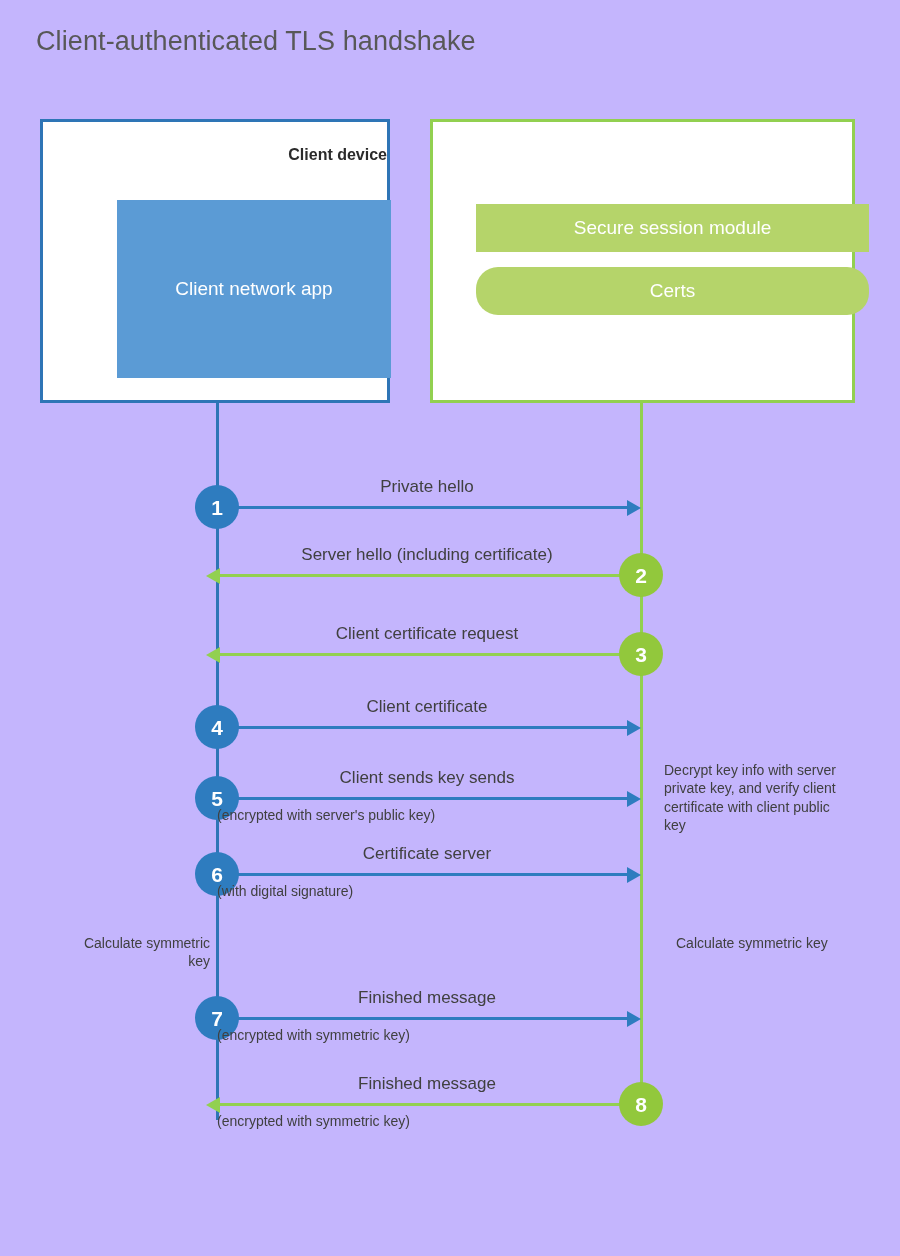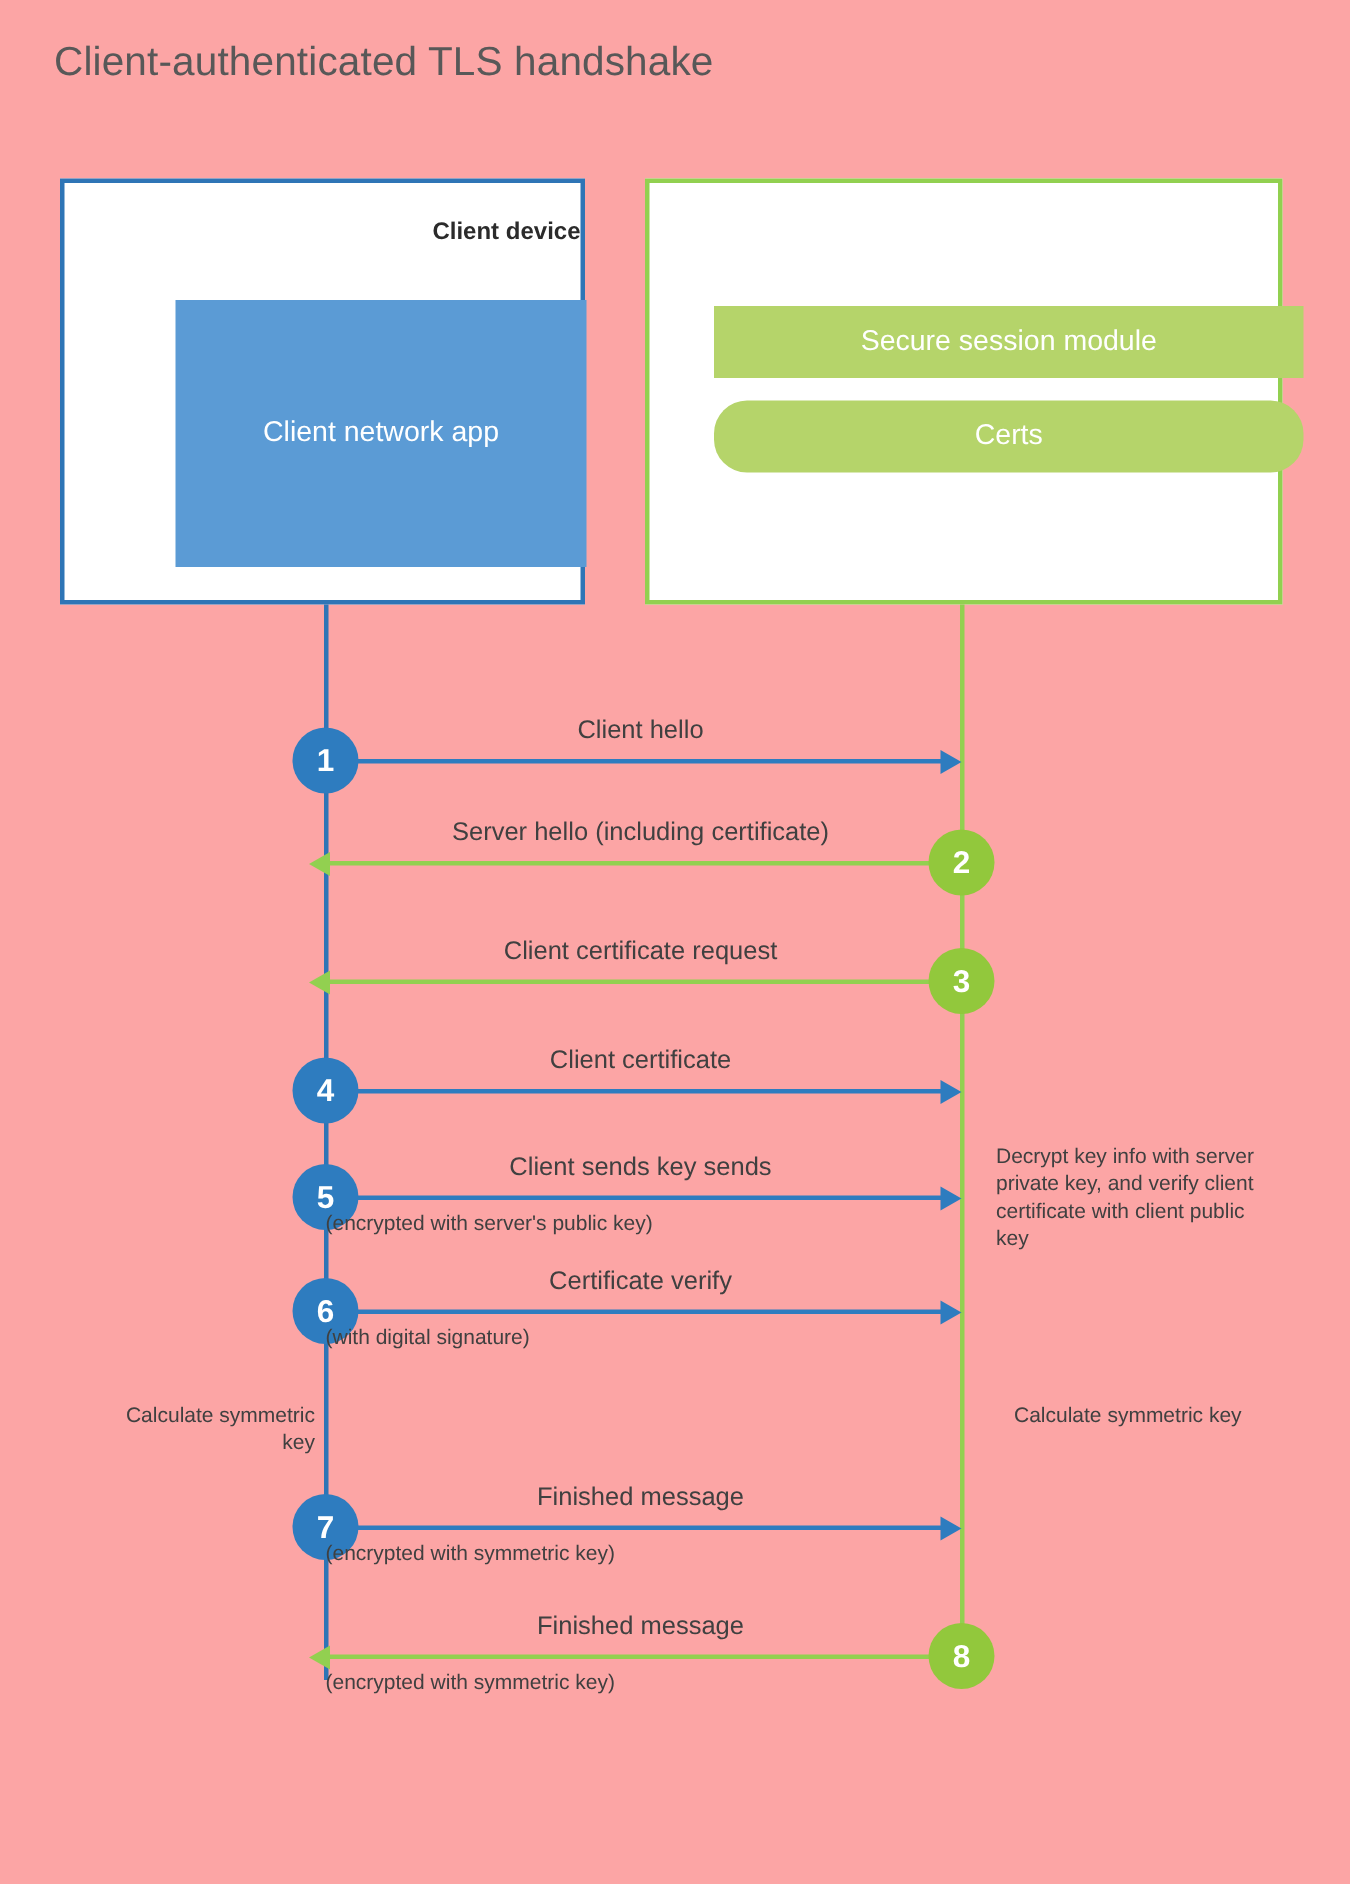--- a/index.html
+++ b/index.html
@@ -9,21 +9,21 @@
     background: #ffffff;
   }
   body {
     font-family: "Liberation Sans", sans-serif;
     -webkit-font-smoothing: antialiased;
   }
   #page {
     position: relative;
     width: 900px;
     height: 1256px;
-    background: #fca5a5;
+    background: #c4b5fd;
     overflow: hidden;
   }
 
   
   #diagram-title {
     position: absolute;
     left: 36px;
     top: 26px;
     font-size: 27px;
     font-weight: 400;
@@ -229,21 +229,21 @@
   <div class="participant-box" id="server-box">
     <div class="server-bar" id="server-bar-0">Secure session module</div>
     <div class="server-bar" id="server-bar-1">Certs</div>
   </div>
 
   <div class="lifeline" id="client-lifeline"></div>
   <div class="lifeline" id="server-lifeline"></div>
 
   <div id="messages-layer">
       <div class="msg" style="top: 507px;">
-        <div class="msg-label">Client hello</div>
+        <div class="msg-label">Private hello</div>
         <div class="msg-line to-server"></div>
         <div class="arrowhead right"></div>
         <div class="step-badge client-side">1</div>
       </div>
       <div class="msg" style="top: 575px;">
         <div class="msg-label">Server hello (including certificate)</div>
         <div class="msg-line to-client"></div>
         <div class="arrowhead left"></div>
         <div class="step-badge server-side">2</div>
       </div>
@@ -260,21 +260,21 @@
         <div class="step-badge client-side">4</div>
       </div>
       <div class="msg" style="top: 798px;">
         <div class="msg-label">Client sends key sends</div>
         <div class="msg-line to-server"></div>
         <div class="arrowhead right"></div>
         <div class="step-badge client-side">5</div>
         <div class="msg-sublabel">(encrypted with server's public key)</div>
       </div>
       <div class="msg" style="top: 874px;">
-        <div class="msg-label">Certificate verify</div>
+        <div class="msg-label">Certificate server</div>
         <div class="msg-line to-server"></div>
         <div class="arrowhead right"></div>
         <div class="step-badge client-side">6</div>
         <div class="msg-sublabel">(with digital signature)</div>
       </div>
       <div class="msg" style="top: 1018px;">
         <div class="msg-label">Finished message</div>
         <div class="msg-line to-server"></div>
         <div class="arrowhead right"></div>
         <div class="step-badge client-side">7</div>

